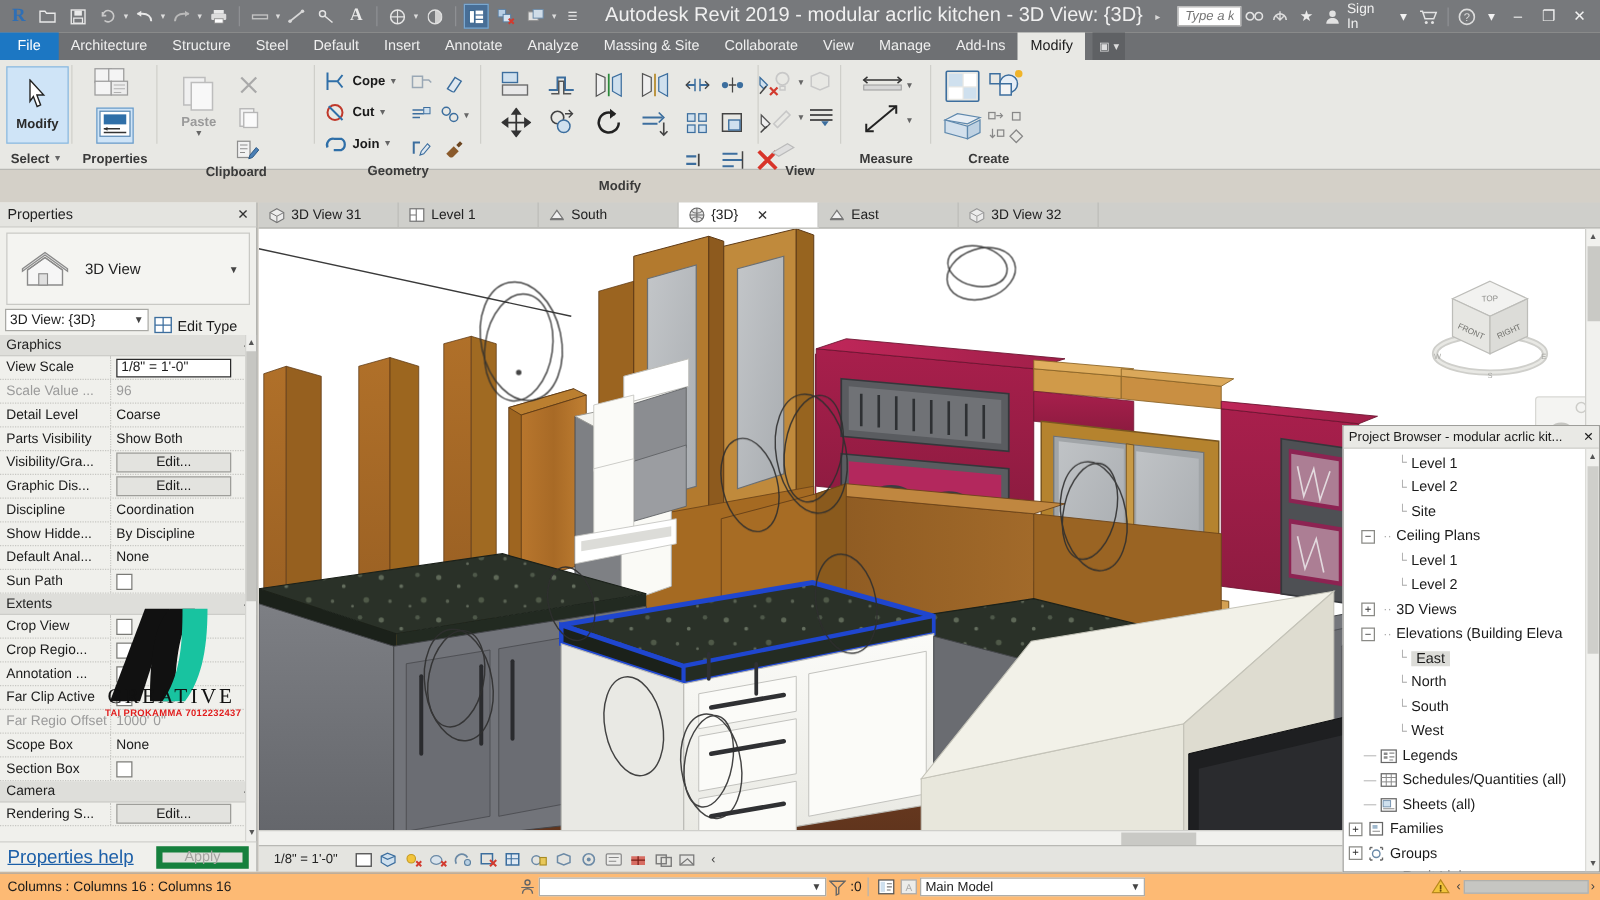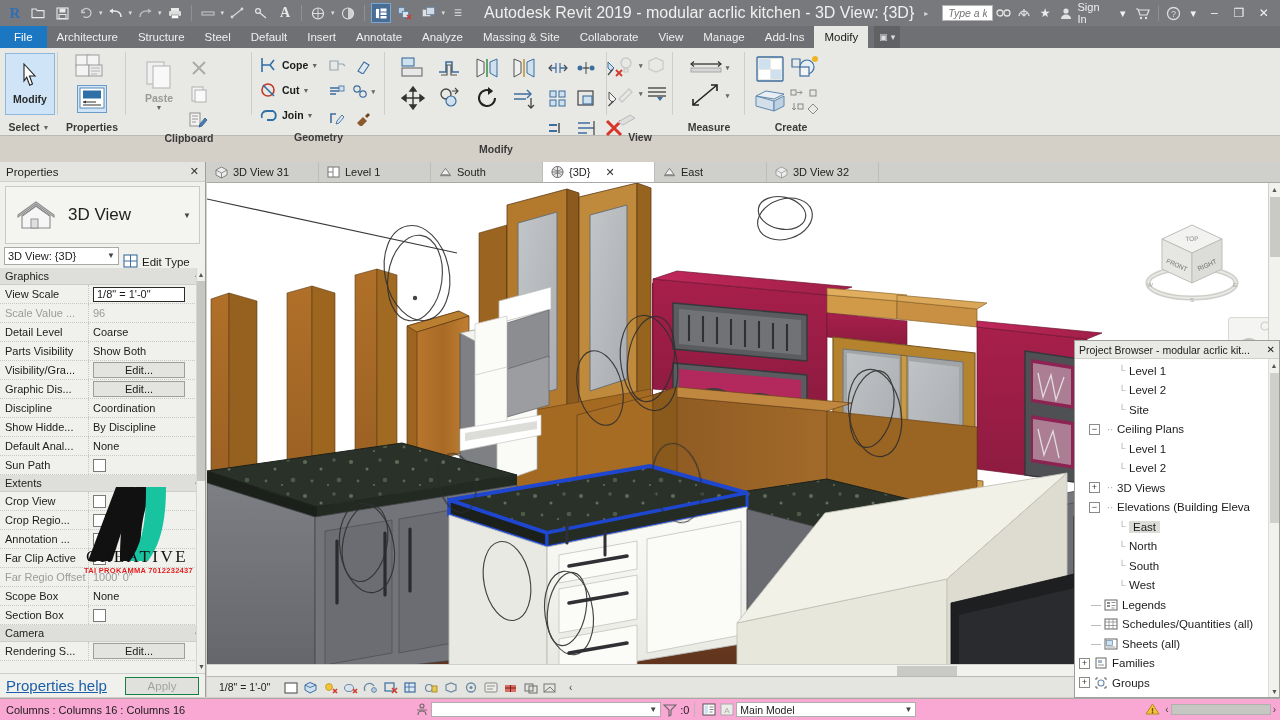--- a/index.html
+++ b/index.html
@@ -108,21 +108,21 @@
   }
   .props-header {
     height:20px; background:#e4e4e0; display:flex; align-items:center;
     padding:0 6px; font-size:11.5px; color:#222; border-bottom:1px solid #cfcfcb;
   }
   .props-header .x { margin-left:auto; font-size:11px; color:#333; }
   .type-selector {
     height:58px; margin:4px 5px 2px 5px; background:#f4f4f1;
     border:1px solid #c9c9c5; display:flex; align-items:center; padding:0 8px; gap:10px;
   }
-  .type-selector .name { font-size:17px; color:#222; }
+  .type-selector .name { font-size:12px; color:#222; }
   .type-selector .cv { margin-left:auto; font-size:8px; color:#444; }
   .edit-row { display:flex; align-items:center; gap:4px; padding:0 5px 3px 4px; height:22px; }
   .combo {
     flex:0 0 115px; height:18px; background:#fff; border:1px solid #a9a9a5;
     display:flex; align-items:center; padding:0 3px; font-size:11px;
   }
   .combo .cv { margin-left:auto; font-size:8px; color:#444; }
   .edit-type { display:flex; align-items:center; gap:4px; font-size:11.5px; color:#1b1b1b;margin-top:12px; }
 
   .prop-scroll { flex:1; position:relative; overflow:hidden; }
@@ -152,21 +152,21 @@
     width:92px; height:16px; background:#e3e3df; border:1px solid #9e9e9a;
     display:flex; align-items:center; justify-content:center; font-size:11px;
   }
   .cbox { width:13px;height:13px;background:#fff;border:1px solid #7a7a76; }
   .props-foot {
     height:24px; border-top:1px solid #cfcfcb; display:flex; align-items:center;
     padding:0 6px; background:#f0f0ec;
   }
   .props-foot .link { color:#1c5fa8; text-decoration:underline; font-size:15px; }
   .apply-btn {
-    margin-left:auto; width:74px; height:18px; background:#e0e0dc; border:1px solid #15803d;
+    margin-left:auto; width:74px; height:18px; background:#e0e0dc; border:5px solid #15803d;
     display:flex; align-items:center; justify-content:center; color:#a3a3a0; font-size:11.5px;
   }
   .pal-scrollbar {
     position:absolute; right:0; top:0; width:9px; bottom:0; background:#efefec;
     border-left:1px solid #d5d5d1;
   }
   .pal-thumb { position:absolute; left:0; width:9px; background:#c6c6c2; }
 
   
   .watermark {
@@ -248,21 +248,21 @@
   .tree-scrollbar {
     position:absolute; right:0; top:0; bottom:0; width:11px; background:#f1f1ee;
     border-left:1px solid #dcdcd8;
   }
   .tree-scrollbar .arrow { height:12px; display:flex;align-items:center;justify-content:center;font-size:7px;color:#555; }
   .tree-scrollbar .thumb { position:absolute; left:1px; width:9px; top:14px; height:150px; background:#cfcfcb; }
 
   
   .statusbar {
     position:absolute; left:0; bottom:0; width:1280px; height:22px;
-    background:#f9a8d4; border-top:1px solid #a9a9a5;
+    background:#fdba74; border-top:1px solid #a9a9a5;
     display:flex; align-items:center; padding-left:6px; font-size:11px; color:#1b1b1b;
   }
   .statusbar .sb-ico { width:18px;height:16px;display:flex;align-items:center;justify-content:center;font-size:11px;color:#444; }
   .sb-combo {
     width:230px;height:15px;background:#fff;border:1px solid #aeaeaa;
     display:flex;align-items:center;padding:0 3px;font-size:10.5px;
   }
   .sb-combo .cv { margin-left:auto;font-size:8px;color:#444; }
   .sb-combo.wide { width:180px; background:#fff; }
   .sb-sep { width:1px;height:15px;background:#b4b4b0;margin:0 5px; }

